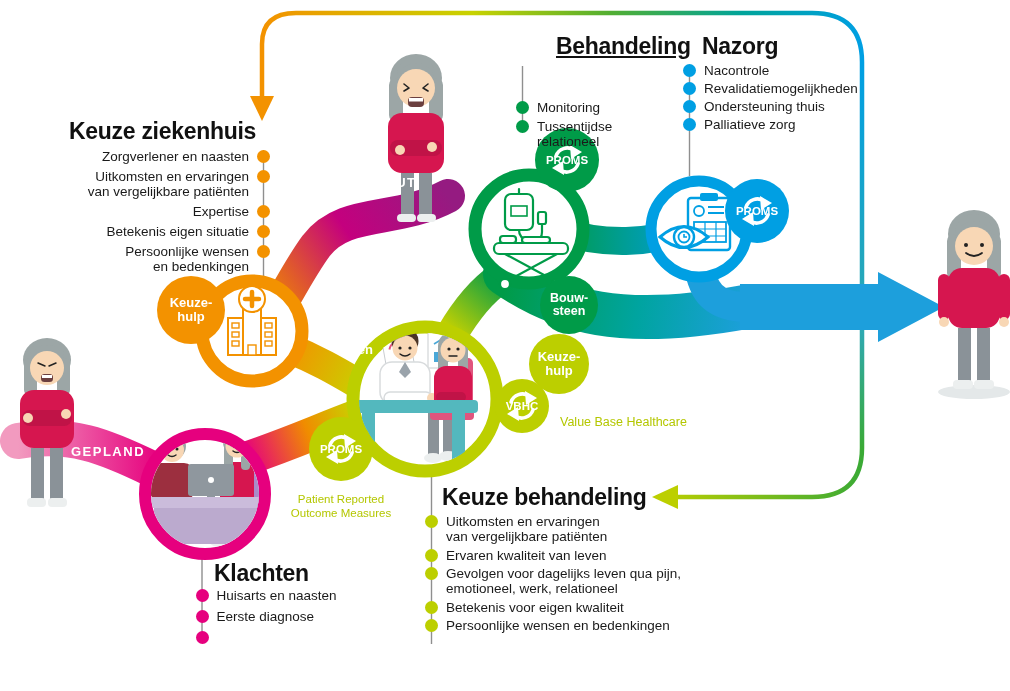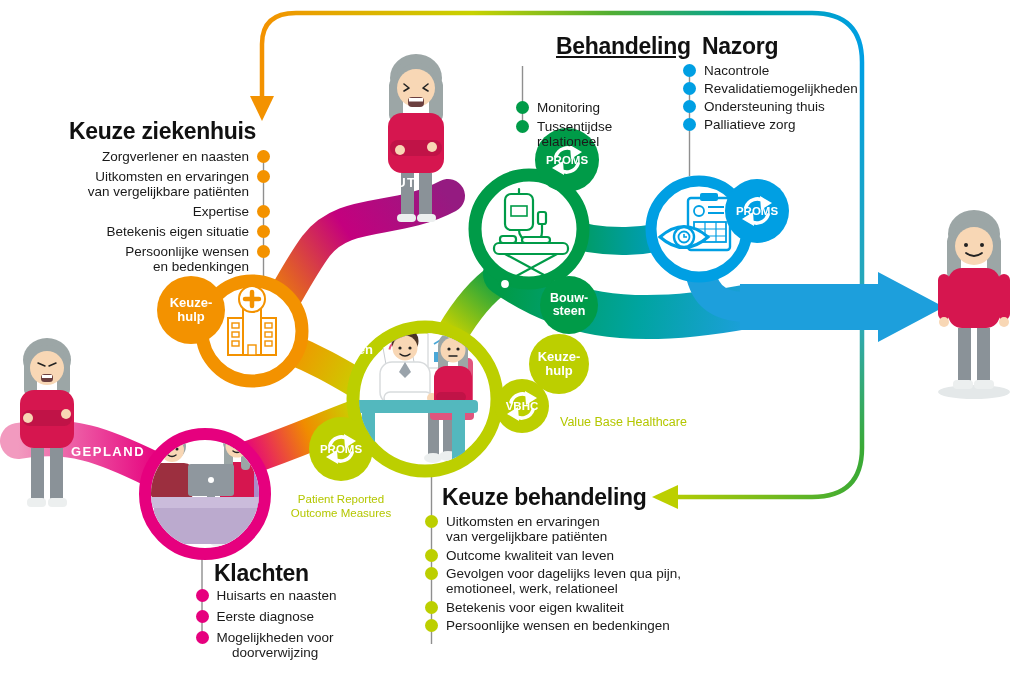--- a/index.html
+++ b/index.html
@@ -385,46 +385,44 @@
         <span class="dot dot-blue"></span>
         <span class="item">Ondersteuning thuis</span>
       </div>
     <div class="row">
         <span class="dot dot-blue"></span>
         <span class="item">Palliatieve zorg</span>
       </div>
   </div>
 
   <div class="title" style="left:214px;top:560px;">Klachten</div>
-  <div class="list" style="left:195.5px;top:588px;width:210px;gap:6px;text-align:center;">
+  <div class="list" style="left:195.5px;top:588px;width:210px;gap:6px;">
     <div class="row">
         <span class="dot dot-pink"></span>
         <span class="item">Huisarts en naasten</span>
       </div>
     <div class="row">
         <span class="dot dot-pink"></span>
         <span class="item">Eerste diagnose</span>
       </div>
     <div class="row">
         <span class="dot dot-pink"></span>
-        <span class="item">Mogelijkheden voor
-doorverwijzing</span>
       </div>
   </div>
 
   <div class="title" style="left:442px;top:484px;">Keuze behandeling</div>
   <div class="list" style="left:425px;top:514px;width:290px;gap:3.5px;">
     <div class="row">
         <span class="dot dot-lime"></span>
         <span class="item">Uitkomsten en ervaringen
 van vergelijkbare patiënten</span>
       </div>
     <div class="row">
         <span class="dot dot-lime"></span>
-        <span class="item">Outcome kwaliteit van leven</span>
+        <span class="item">Ervaren kwaliteit van leven</span>
       </div>
     <div class="row">
         <span class="dot dot-lime"></span>
         <span class="item">Gevolgen voor dagelijks leven qua pijn,
 emotioneel, werk, relationeel</span>
       </div>
     <div class="row">
         <span class="dot dot-lime"></span>
         <span class="item">Betekenis voor eigen kwaliteit</span>
       </div>

